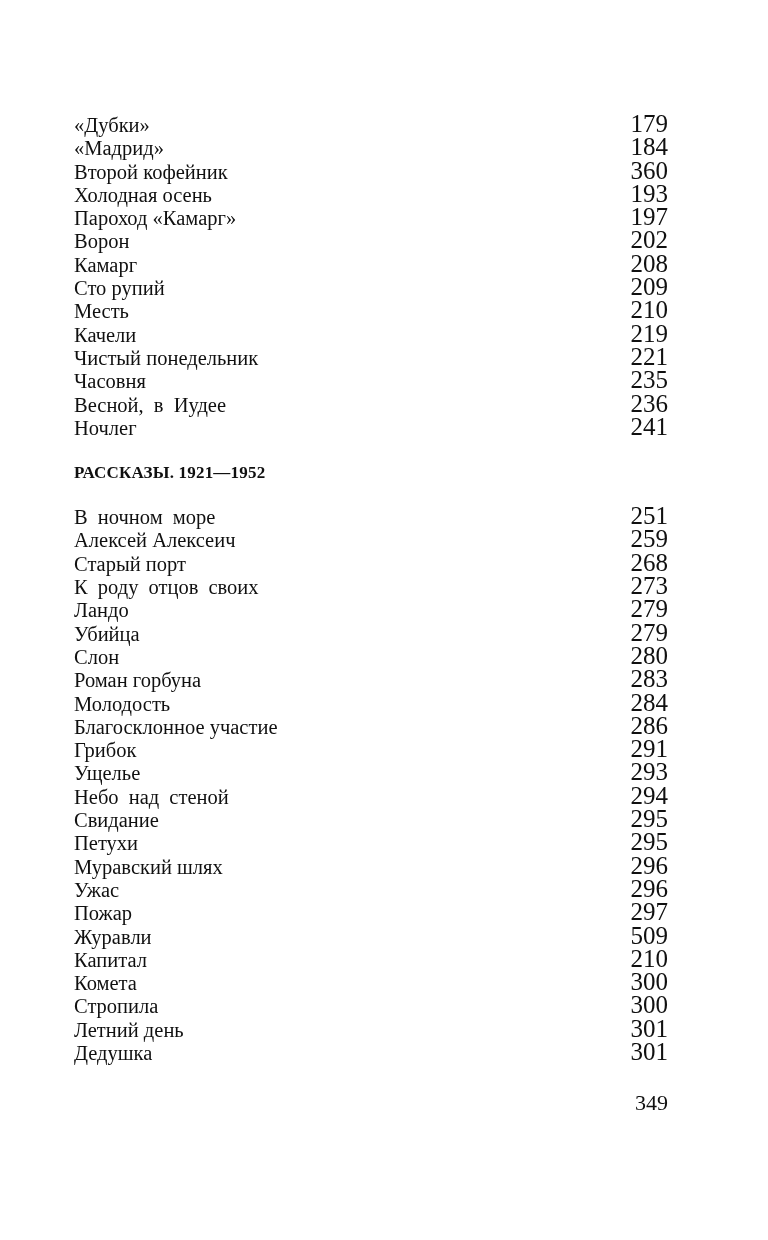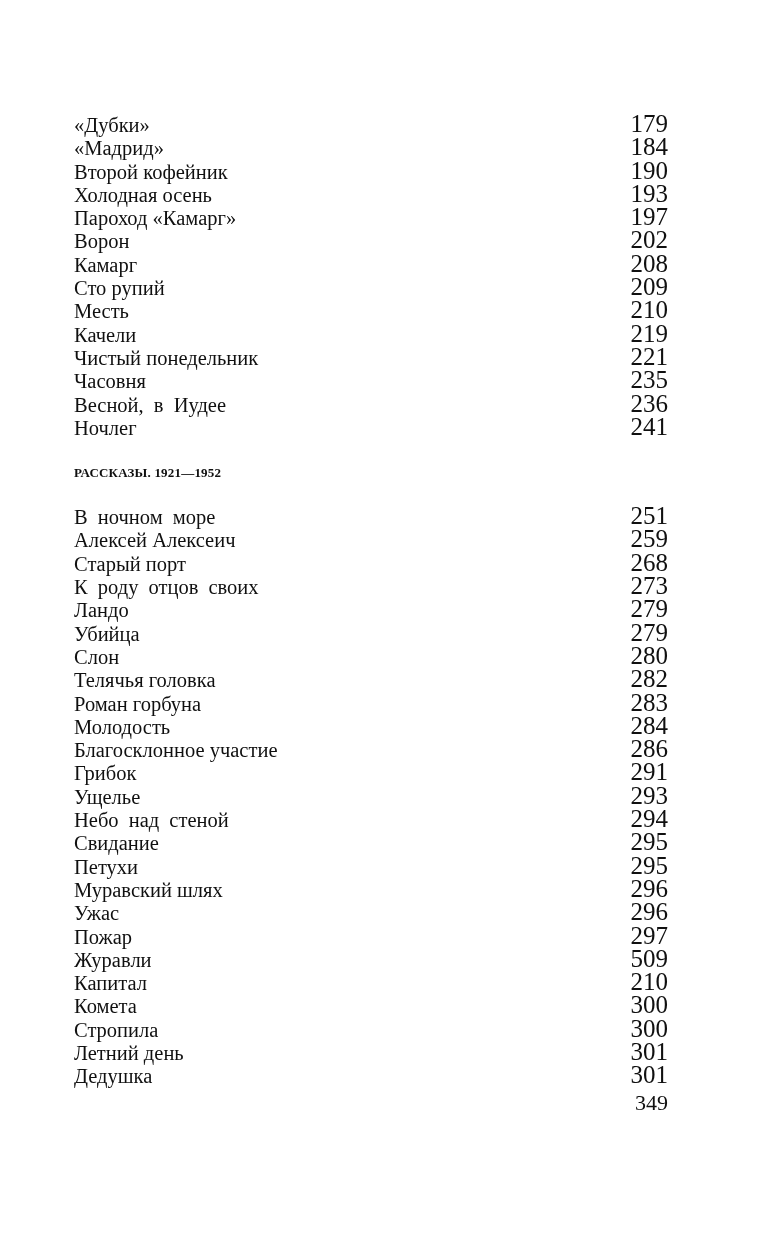--- a/index.html
+++ b/index.html
@@ -73,21 +73,21 @@
   .toc-page {
     flex: 0 0 auto;
     width: 44px;
     text-align: right;
     padding-left: 5px;
     font-size: 25px;
   }
 
   
   .toc-section-heading {
-    font-size: 13px;
+    font-size: 17px;
     font-weight: bold;
     letter-spacing: 0.2px;
     padding-top: 24px;
     padding-bottom: 20px;
     line-height: 22px;
     white-space: nowrap;
   }
 
   
   .folio {
@@ -113,21 +113,21 @@
         <span class="toc-page">179</span>
       </div>
       <div class="toc-entry">
         <span class="toc-title">«Мадрид»</span>
         <span class="toc-leader"></span>
         <span class="toc-page">184</span>
       </div>
       <div class="toc-entry">
         <span class="toc-title">Второй кофейник</span>
         <span class="toc-leader"></span>
-        <span class="toc-page">190</span>
+        <span class="toc-page">360</span>
       </div>
       <div class="toc-entry">
         <span class="toc-title">Холодная осень</span>
         <span class="toc-leader"></span>
         <span class="toc-page">193</span>
       </div>
       <div class="toc-entry">
         <span class="toc-title">Пароход «Камарг»</span>
         <span class="toc-leader"></span>
         <span class="toc-page">197</span>
@@ -207,25 +207,20 @@
         <span class="toc-title">Убийца</span>
         <span class="toc-leader"></span>
         <span class="toc-page">279</span>
       </div>
       <div class="toc-entry">
         <span class="toc-title">Слон</span>
         <span class="toc-leader"></span>
         <span class="toc-page">280</span>
       </div>
       <div class="toc-entry">
-        <span class="toc-title">Телячья головка</span>
-        <span class="toc-leader"></span>
-        <span class="toc-page">282</span>
-      </div>
-      <div class="toc-entry">
         <span class="toc-title">Роман горбуна</span>
         <span class="toc-leader"></span>
         <span class="toc-page">283</span>
       </div>
       <div class="toc-entry">
         <span class="toc-title">Молодость</span>
         <span class="toc-leader"></span>
         <span class="toc-page">284</span>
       </div>
       <div class="toc-entry">

